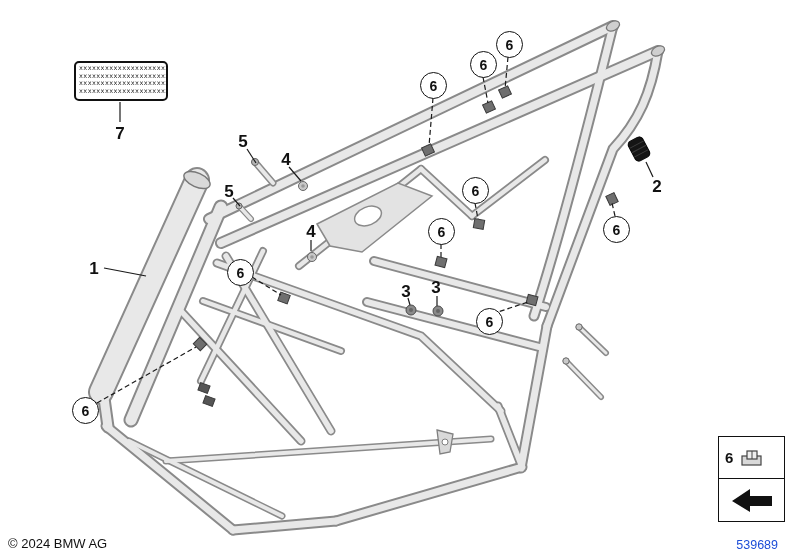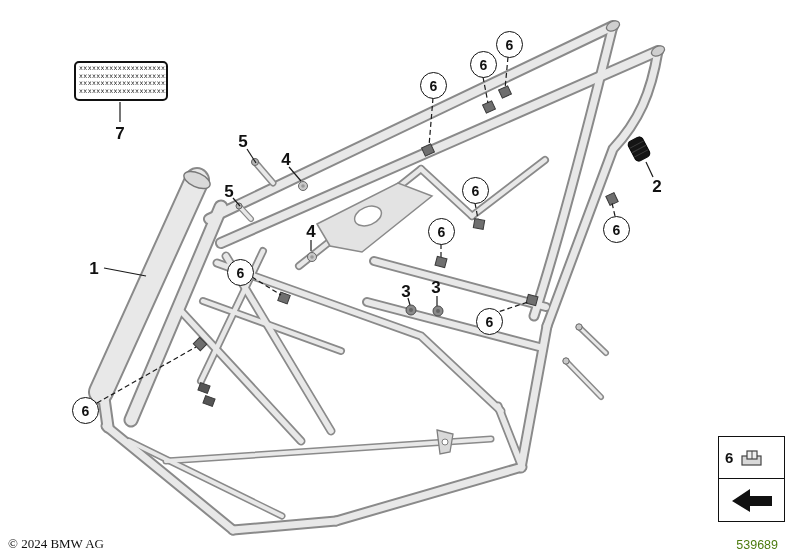--- a/index.html
+++ b/index.html
@@ -39,24 +39,24 @@
     display:flex;flex-direction:column;
   }
   .legend-top{
     flex:0 0 42px;display:flex;align-items:center;gap:6px;
     padding:0 6px;border-bottom:1.6px solid #111;box-sizing:border-box;
   }
   .legend-top .num{font-weight:bold;font-size:15px;color:#111;}
   .legend-bottom{flex:1;display:flex;align-items:center;justify-content:center;}
   
   .copyright{
-    position:absolute;left:8px;top:536px;font-size:13px;color:#111;z-index:5;font-family:Liberation Serif, serif;
+    position:absolute;left:8px;top:536px;font-size:13px;color:#111;z-index:5;
   }
   .partnumber{
-    position:absolute;right:22px;top:538px;font-size:12.5px;color:#4d7c0f;z-index:5;
+    position:absolute;right:22px;top:538px;font-size:12.5px;color:#1d4ed8;z-index:5;
   }
 </style>
 </head>
 <body>
 
 <div class="stage">
 
   <svg class="illustration" width="800" height="560" viewBox="0 0 800 560">
     <defs>
       <path id="t-steer-main" d="M197,180 L101,392"></path>

